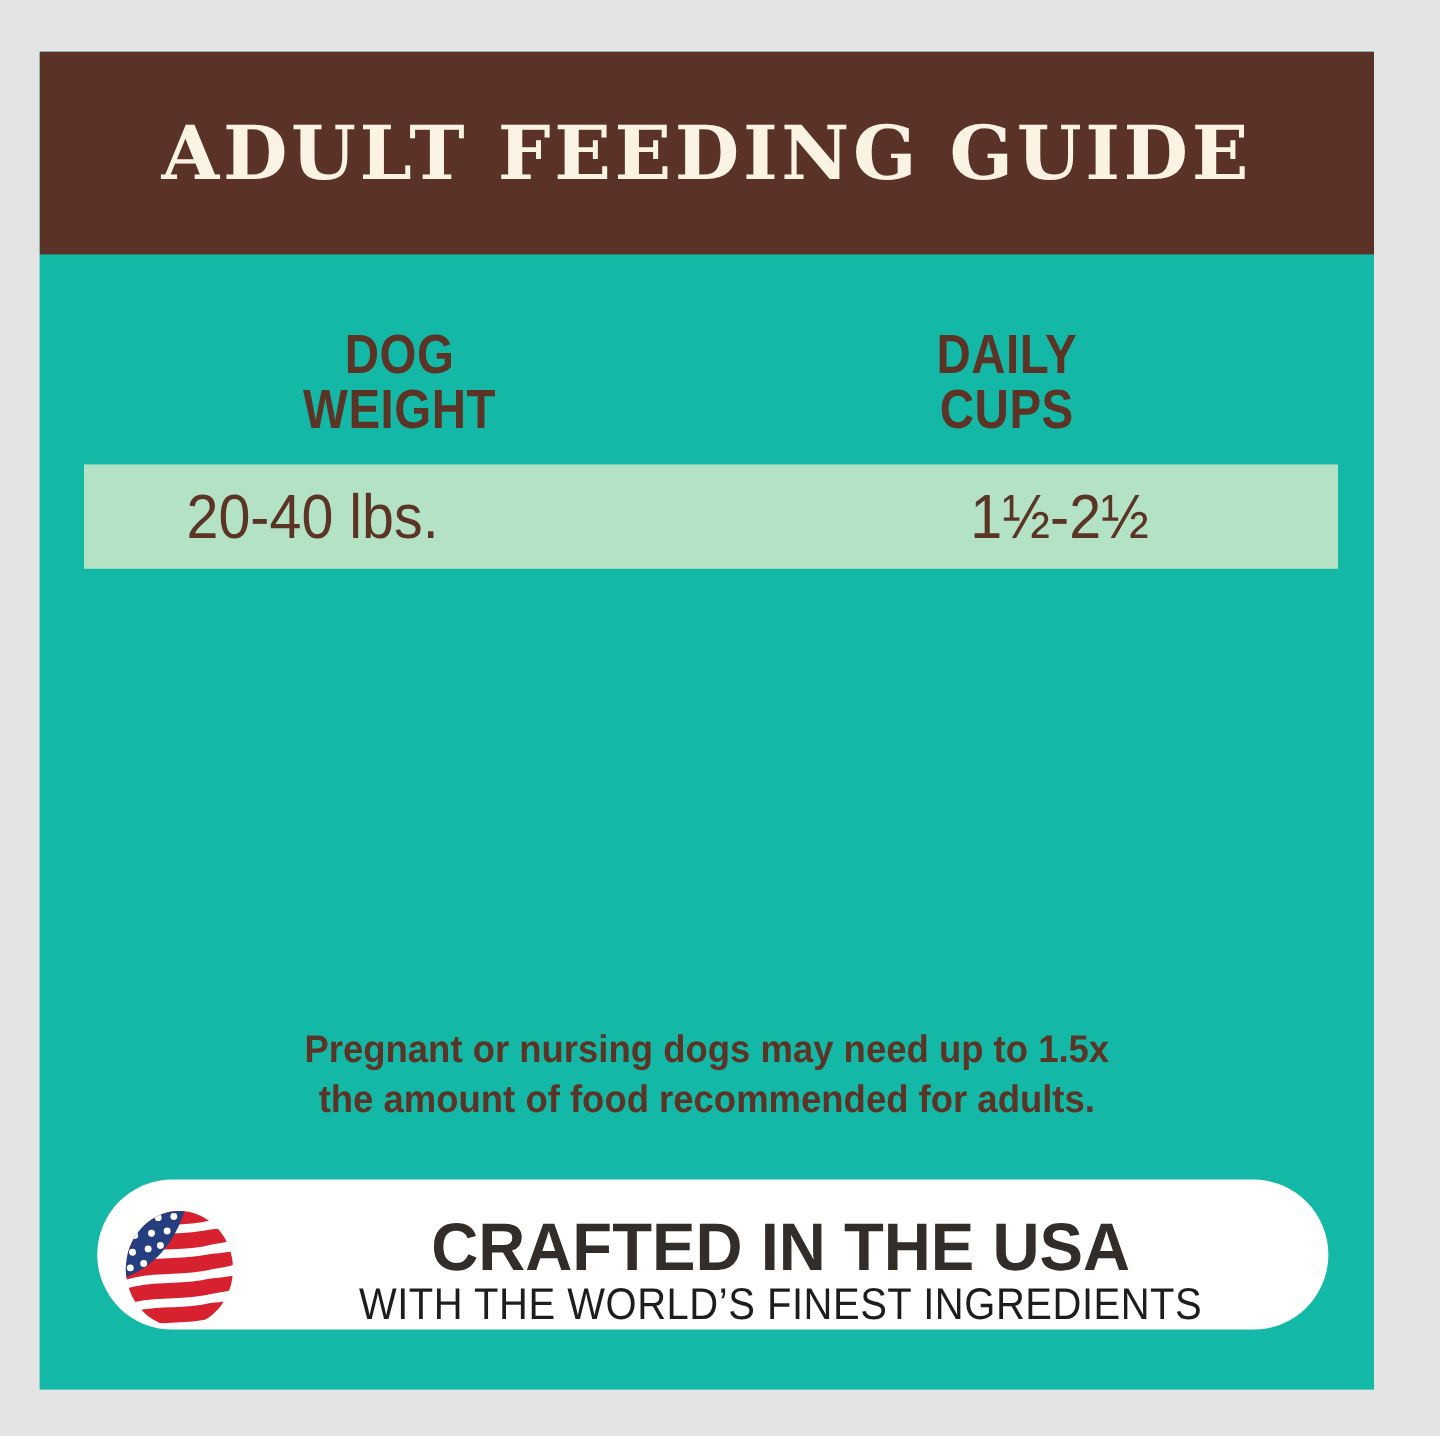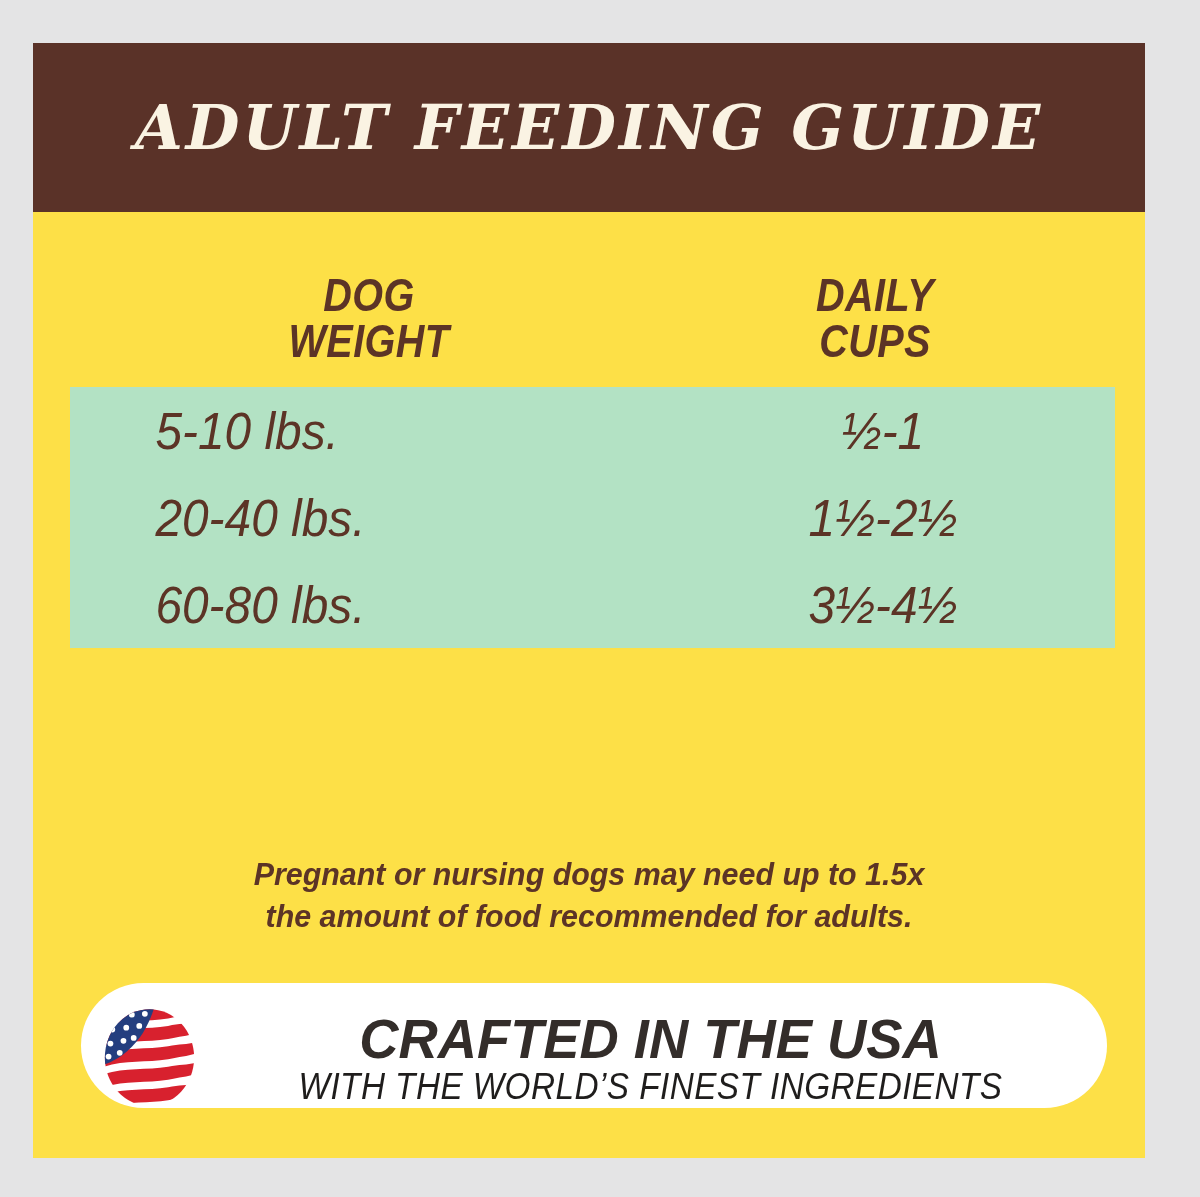--- a/index.html
+++ b/index.html
@@ -20,23 +20,22 @@
     height: 1197px;
     background: #e4e4e5;
   }
 
   .card {
     position: absolute;
     left: 33px;
     top: 43px;
     width: 1112px;
     height: 1115px;
-    background: #fde047;
+    background: #14b8a6;
     overflow: hidden;
-    font-style: italic;
   }
 
   
   .header-bar {
     position: absolute;
     left: 0;
     top: 0;
     width: 100%;
     height: 169px;
     background: #5a3228;
@@ -57,21 +56,20 @@
 
   
   .col-heads {
     position: absolute;
     left: 0;
     top: 169px;
     width: 100%;
     height: 212px;
     display: flex;
     align-items: center;
-    padding-left: 36px;
   }
   .col-head {
     color: #5c3426;
     font-family: "Liberation Sans", sans-serif;
     font-weight: bold;
     font-size: 46px;
     line-height: 1.0;
     letter-spacing: 0.5px;
     text-align: center;
     transform: scaleX(0.86);
@@ -206,39 +204,29 @@
         <span class="l2">WEIGHT</span>
       </div>
       <div class="col-head col-head-cups">
         <span>DAILY</span>
         <span class="l2">CUPS</span>
       </div>
     </div>
 
     <div class="table">
 
-      <div class="row alt">
-        <div class="stripe"></div>
-        <div class="cell cell-weight">5-10 lbs.</div>
-        <div class="cell cell-cups">½-1</div>
-      </div>
 
 
       <div class="row alt">
         <div class="stripe"></div>
         <div class="cell cell-weight">20-40 lbs.</div>
         <div class="cell cell-cups">1½-2½</div>
       </div>
 
 
-      <div class="row alt">
-        <div class="stripe"></div>
-        <div class="cell cell-weight">60-80 lbs.</div>
-        <div class="cell cell-cups">3½-4½</div>
-      </div>
 
     </div>
 
     <div class="note">
       <div>Pregnant or nursing dogs may need up to 1.5x</div>
       <div>the amount of food recommended for adults.</div>
     </div>
 
     <div class="badge">
       <svg class="flag-icon" viewBox="0 0 100 108">

